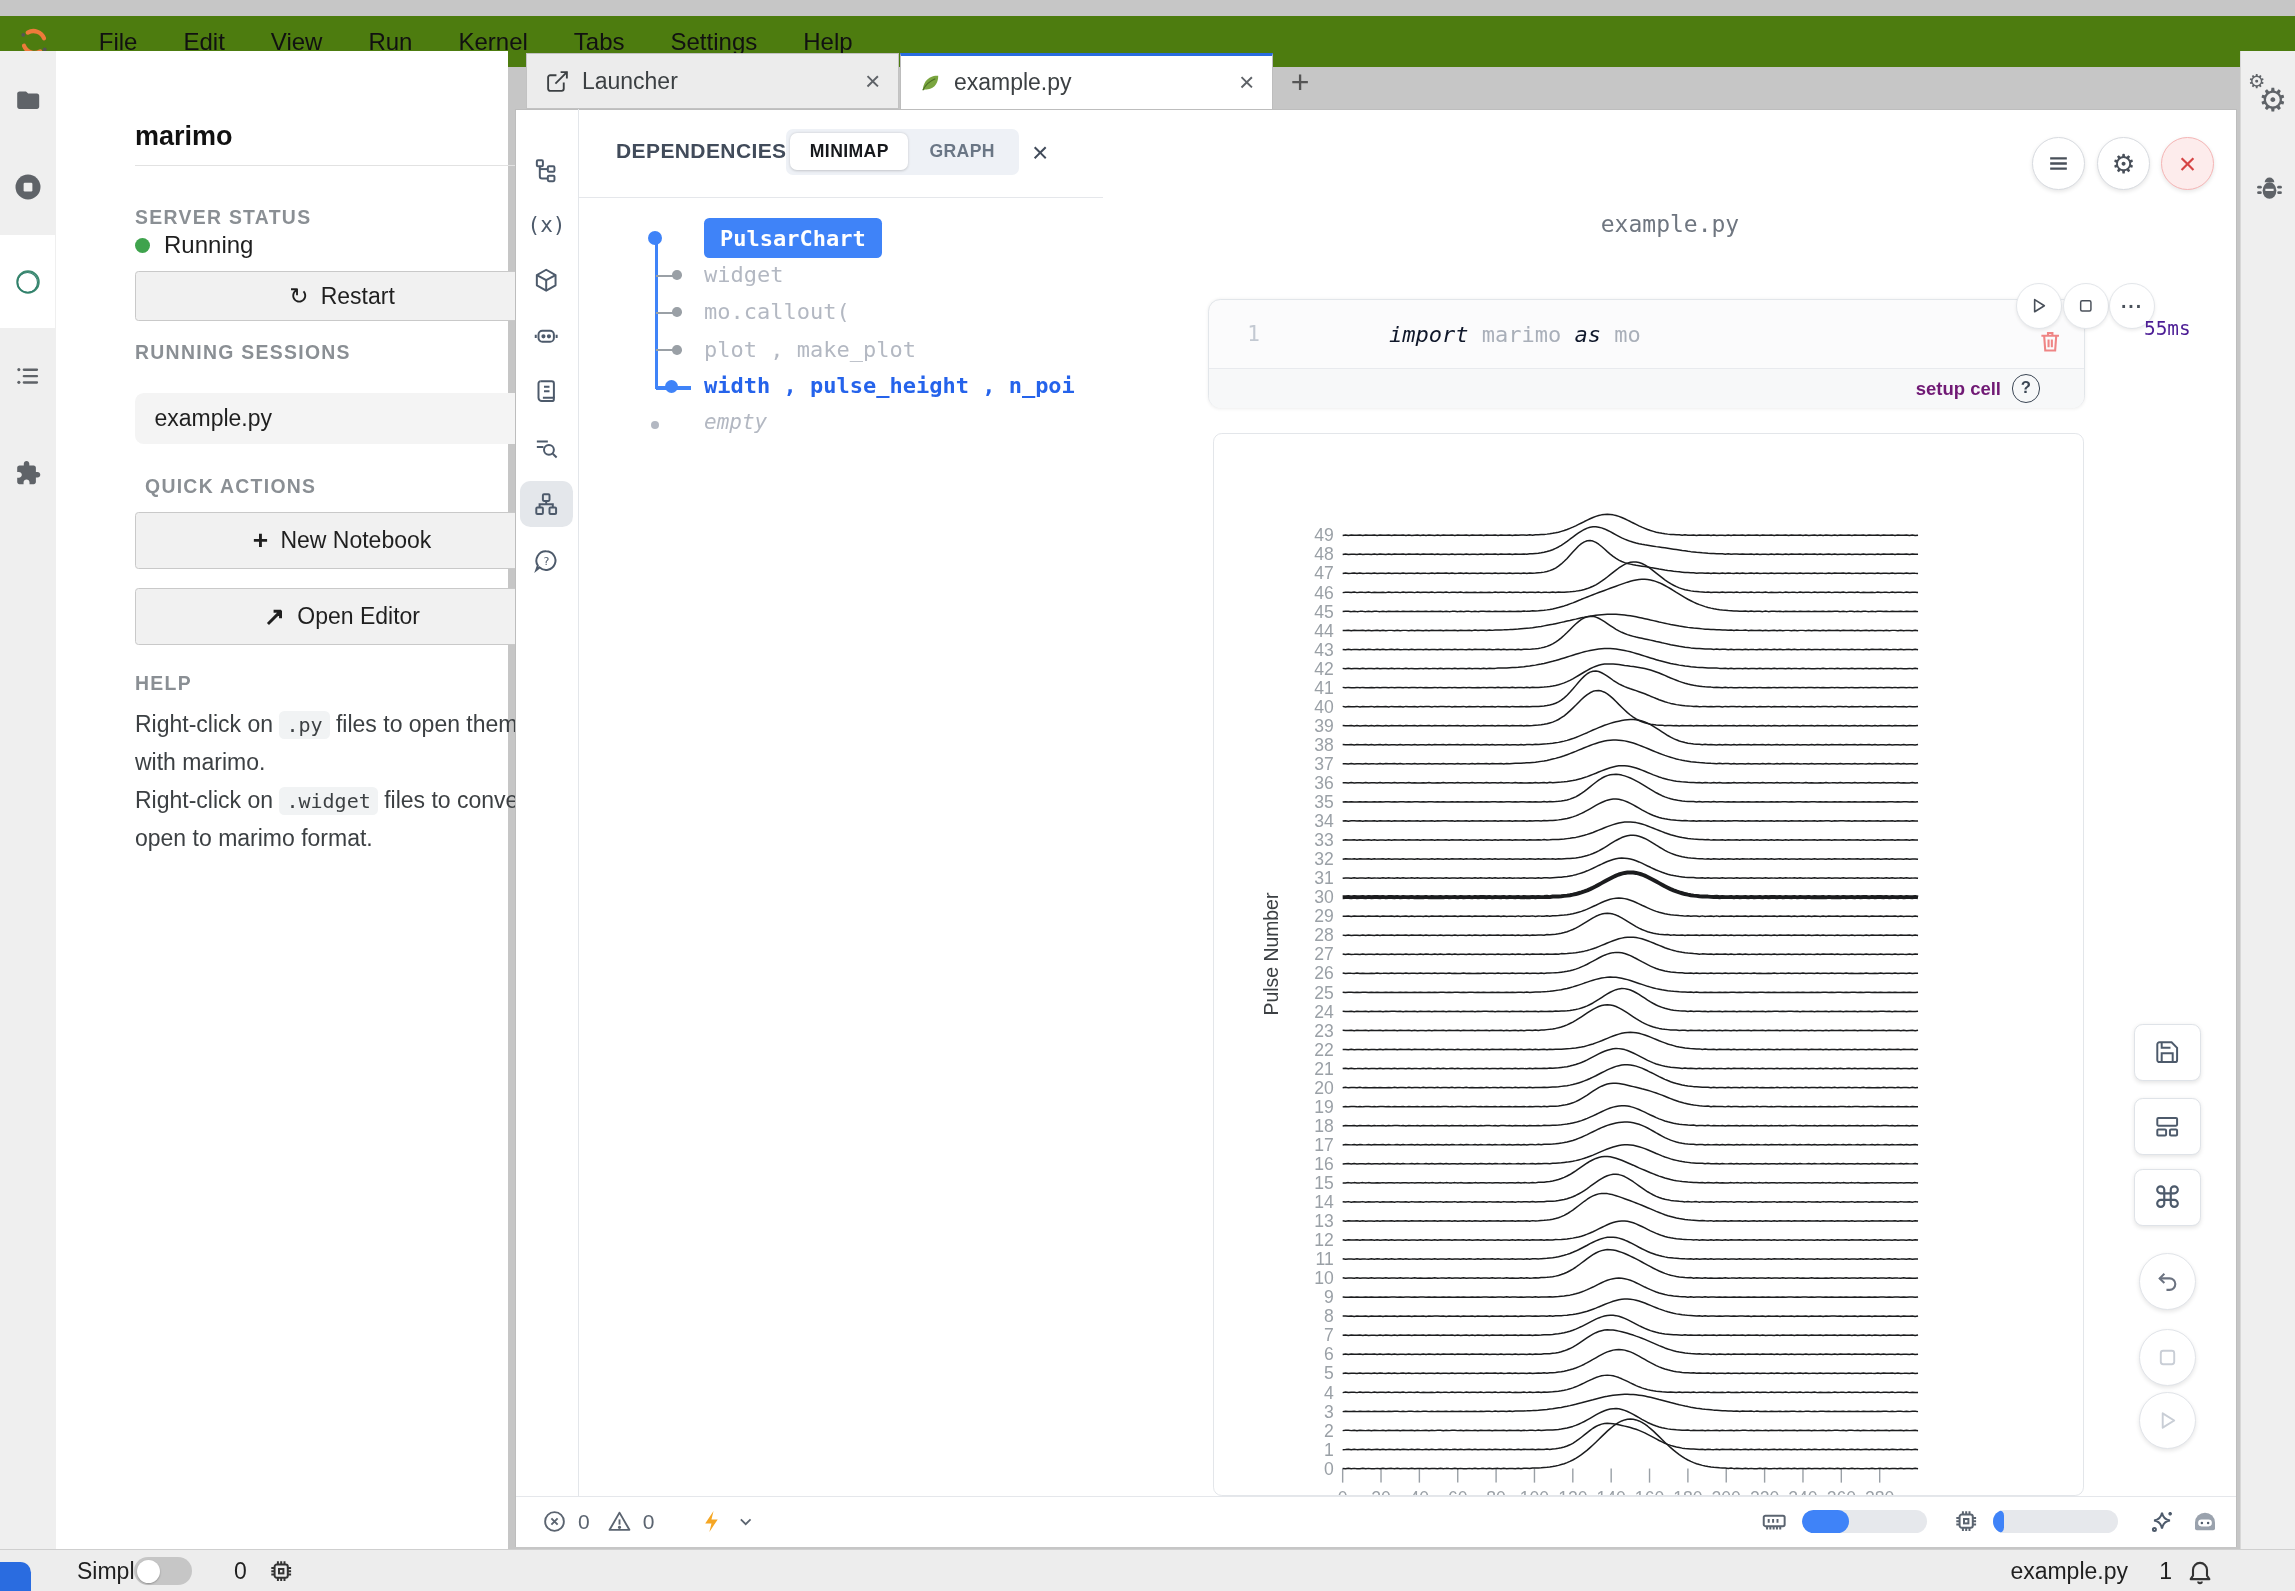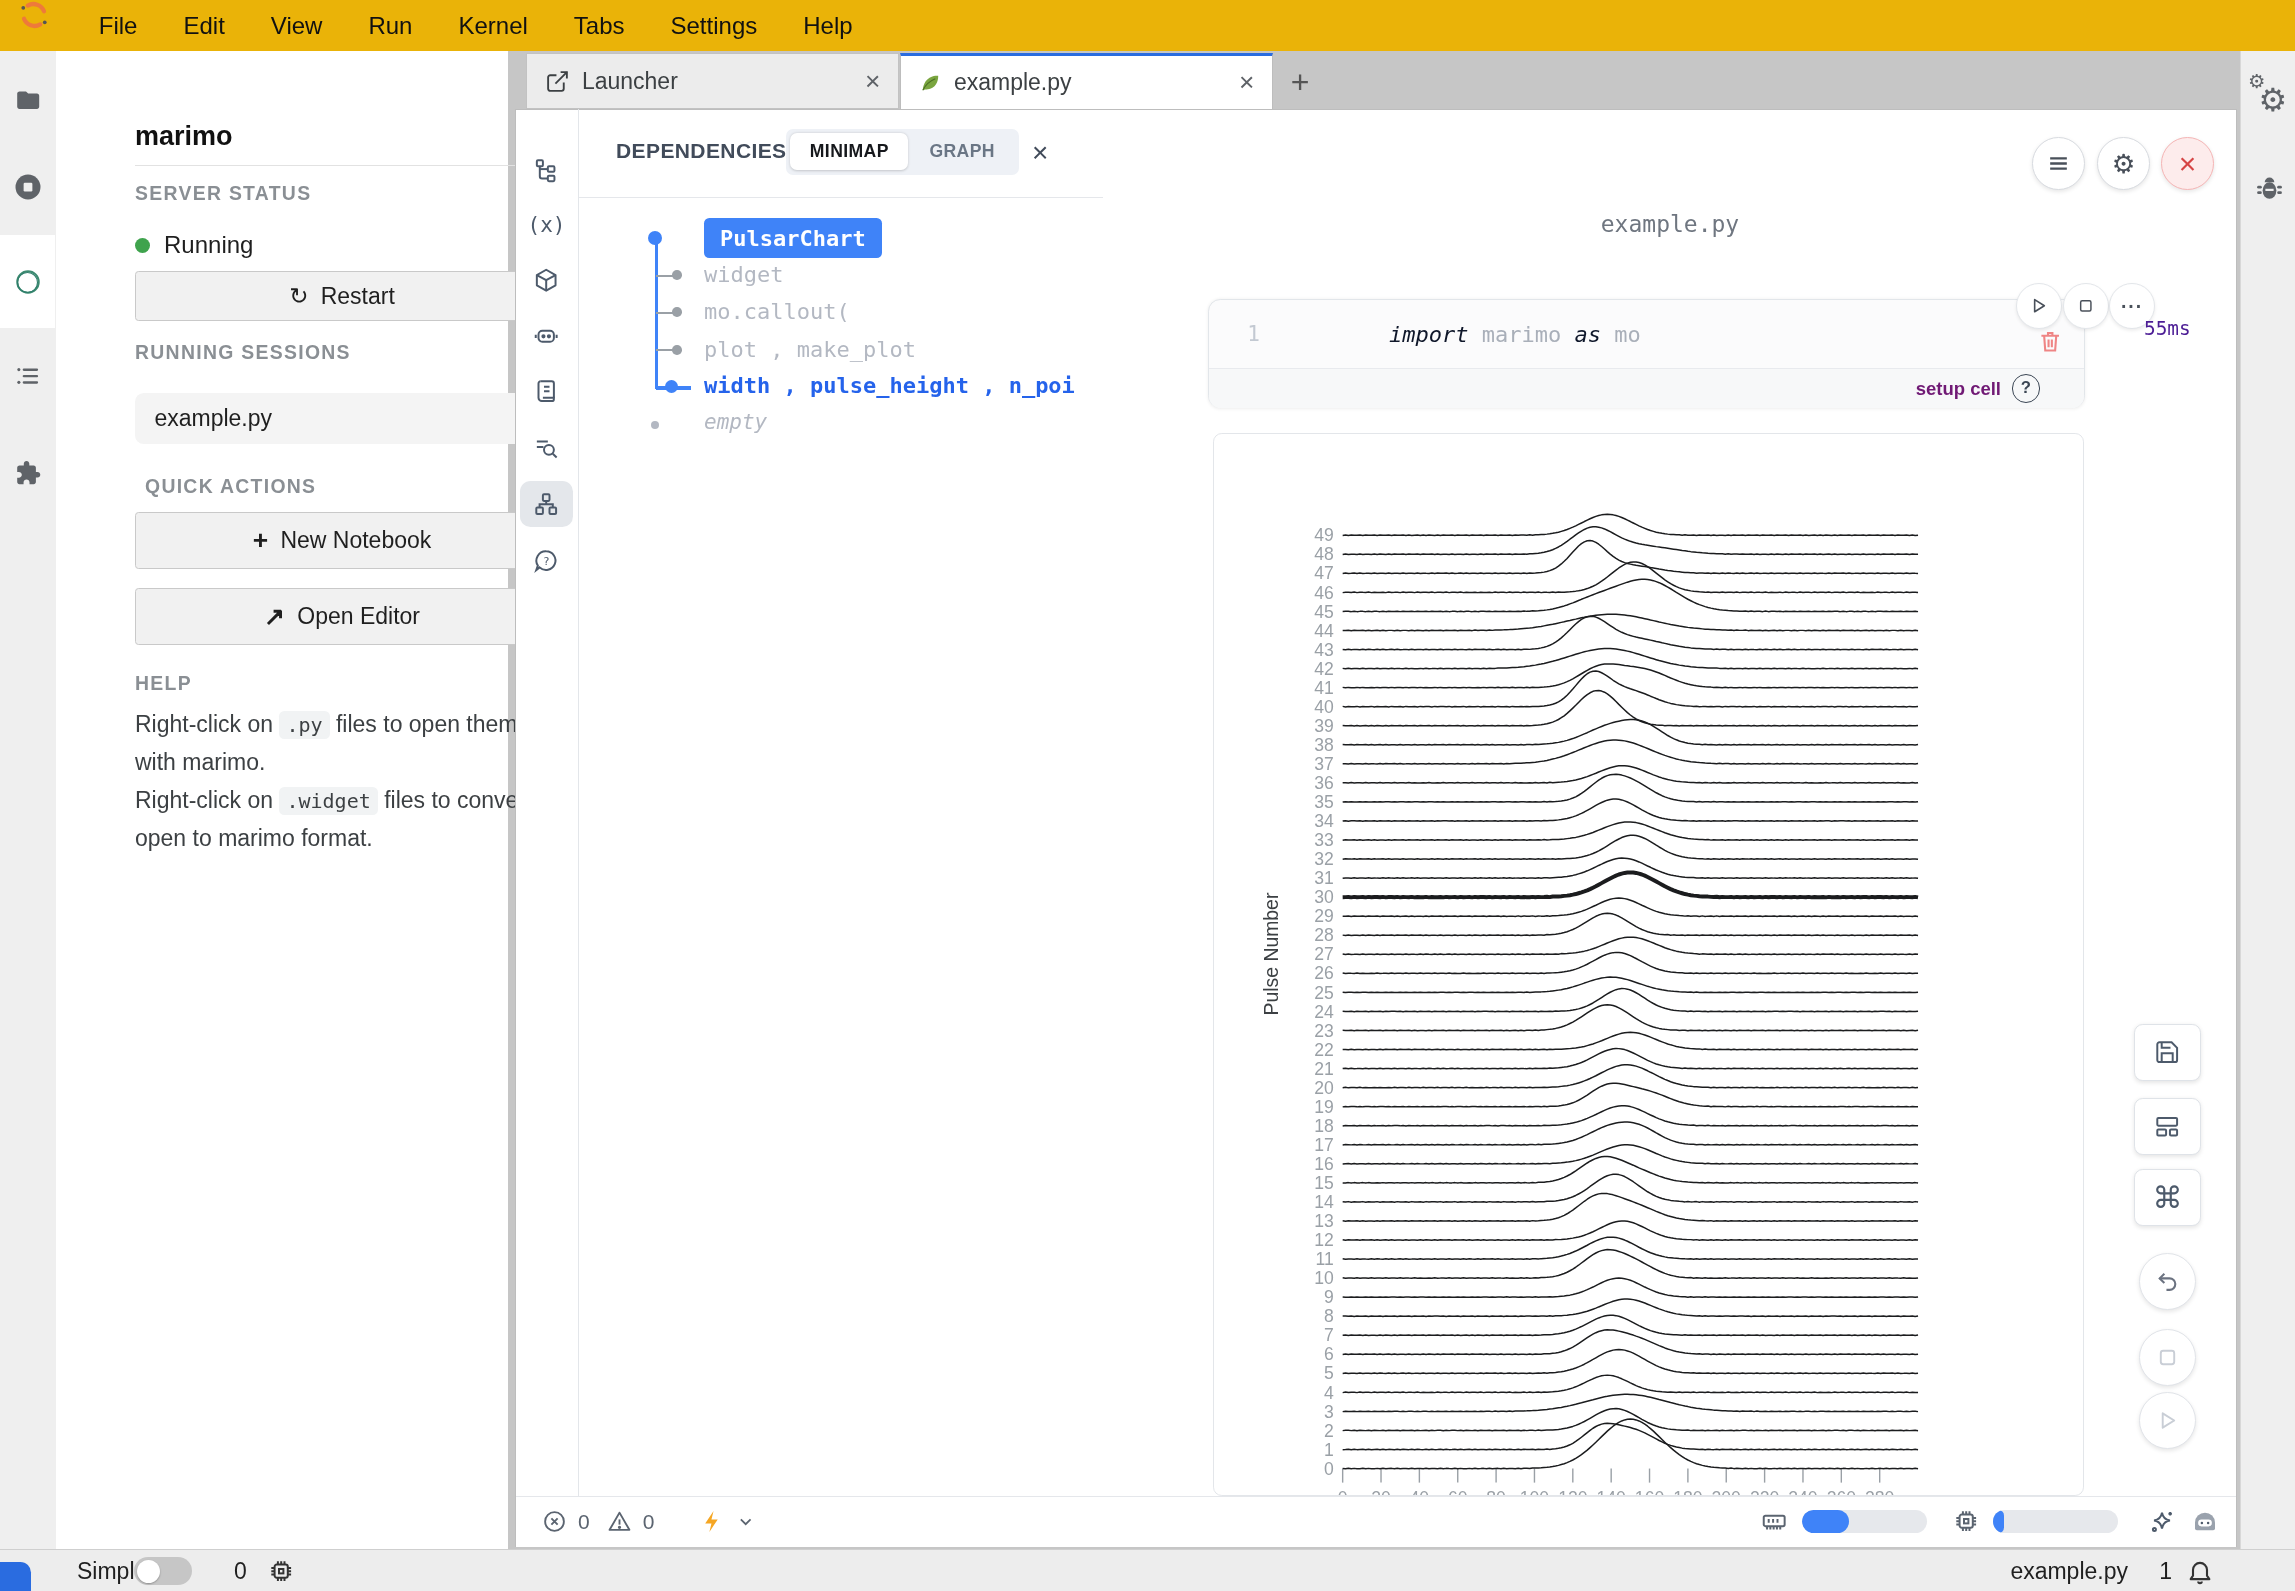--- a/index.html
+++ b/index.html
@@ -2,21 +2,21 @@
 <html style="font-size:14px"><head>
 <meta charset="utf-8">
 <style>
   html,body{margin:0;padding:0;background:#9e9e9e;}
   .app{position:relative;width:2295px;height:1591px;background:#c6c6c6;overflow:hidden;
        font-family:"Liberation Sans",sans-serif;color:#1f1f1f;}
   .abs{position:absolute;}
   .mono{font-family:"DejaVu Sans Mono",monospace;}
 
   
-  .menubar{left:0;top:0;width:2295px;height:51px;background:#eab308;display:flex;}
+  .menubar{left:0;top:16px;width:2295px;height:51px;background:#4d7c0f;display:flex;align-items:center;}
   .menu-logo{width:30px;height:30px;margin-left:19.4px;}
   .menu-items{display:flex;margin-left:26.4px;gap:0;}
   .menu-item{font-size:24px;color:#111;padding:0 23px;line-height:51px;cursor:default;}
 
   
   .leftrail{left:0;top:51px;width:56px;height:1498px;background:#efefef;border-right:0.9px solid #d8d8d8;}
   .rail-white{left:0;top:235px;width:55px;height:93px;background:#ffffff;}
   .rail-ic{width:56px;height:35px;display:flex;align-items:center;justify-content:center;color:#5f6368;}
 
   
@@ -136,21 +136,21 @@
       <svg width="26.4" height="26.4" viewBox="0 0 24 24">
           <path d="M20.5 11h-1.5v-4c0-1.1-.9-2-2-2h-4v-1.5c0-1.4-1.1-2.5-2.5-2.5s-2.5 1.1-2.5 2.5v1.5h-4c-1.1 0-2 .9-2 2v3.8h1.5c1.5 0 2.7 1.2 2.7 2.7s-1.2 2.7-2.7 2.7h-1.5v3.8c0 1.1.9 2 2 2h3.8v-1.5c0-1.5 1.2-2.7 2.7-2.7s2.7 1.2 2.7 2.7v1.5h3.8c1.1 0 2-.9 2-2v-4h1.5c1.4 0 2.5-1.1 2.5-2.5s-1.1-2.5-2.5-2.5z" fill="#5f6368"></path>
         </svg>
     </div>
   </div>
 
   <div class="abs sidebar">
     <div class="abs sb-title">marimo</div>
     <div class="abs sb-rule"></div>
 
-    <div class="abs sb-h" style="left:79px;top:131px;">SERVER STATUS</div>
+    <div class="abs sb-h" style="left:79px;top:155px;">SERVER STATUS</div>
     <div class="abs" style="left:79px;top:180px;display:flex;align-items:center;gap:14px;">
       <span style="width:15px;height:15px;border-radius:50%;background:#3fa34d;display:inline-block;"></span>
       <span style="font-size:24px;">Running</span>
     </div>
     <div class="abs sb-btn" style="left:79px;top:220px;">
       <span style="font-size:23px;">↻</span>
       <span>Restart</span>
     </div>
 
     <div class="abs sb-h" style="left:79px;top:290px;">RUNNING SESSIONS</div>

